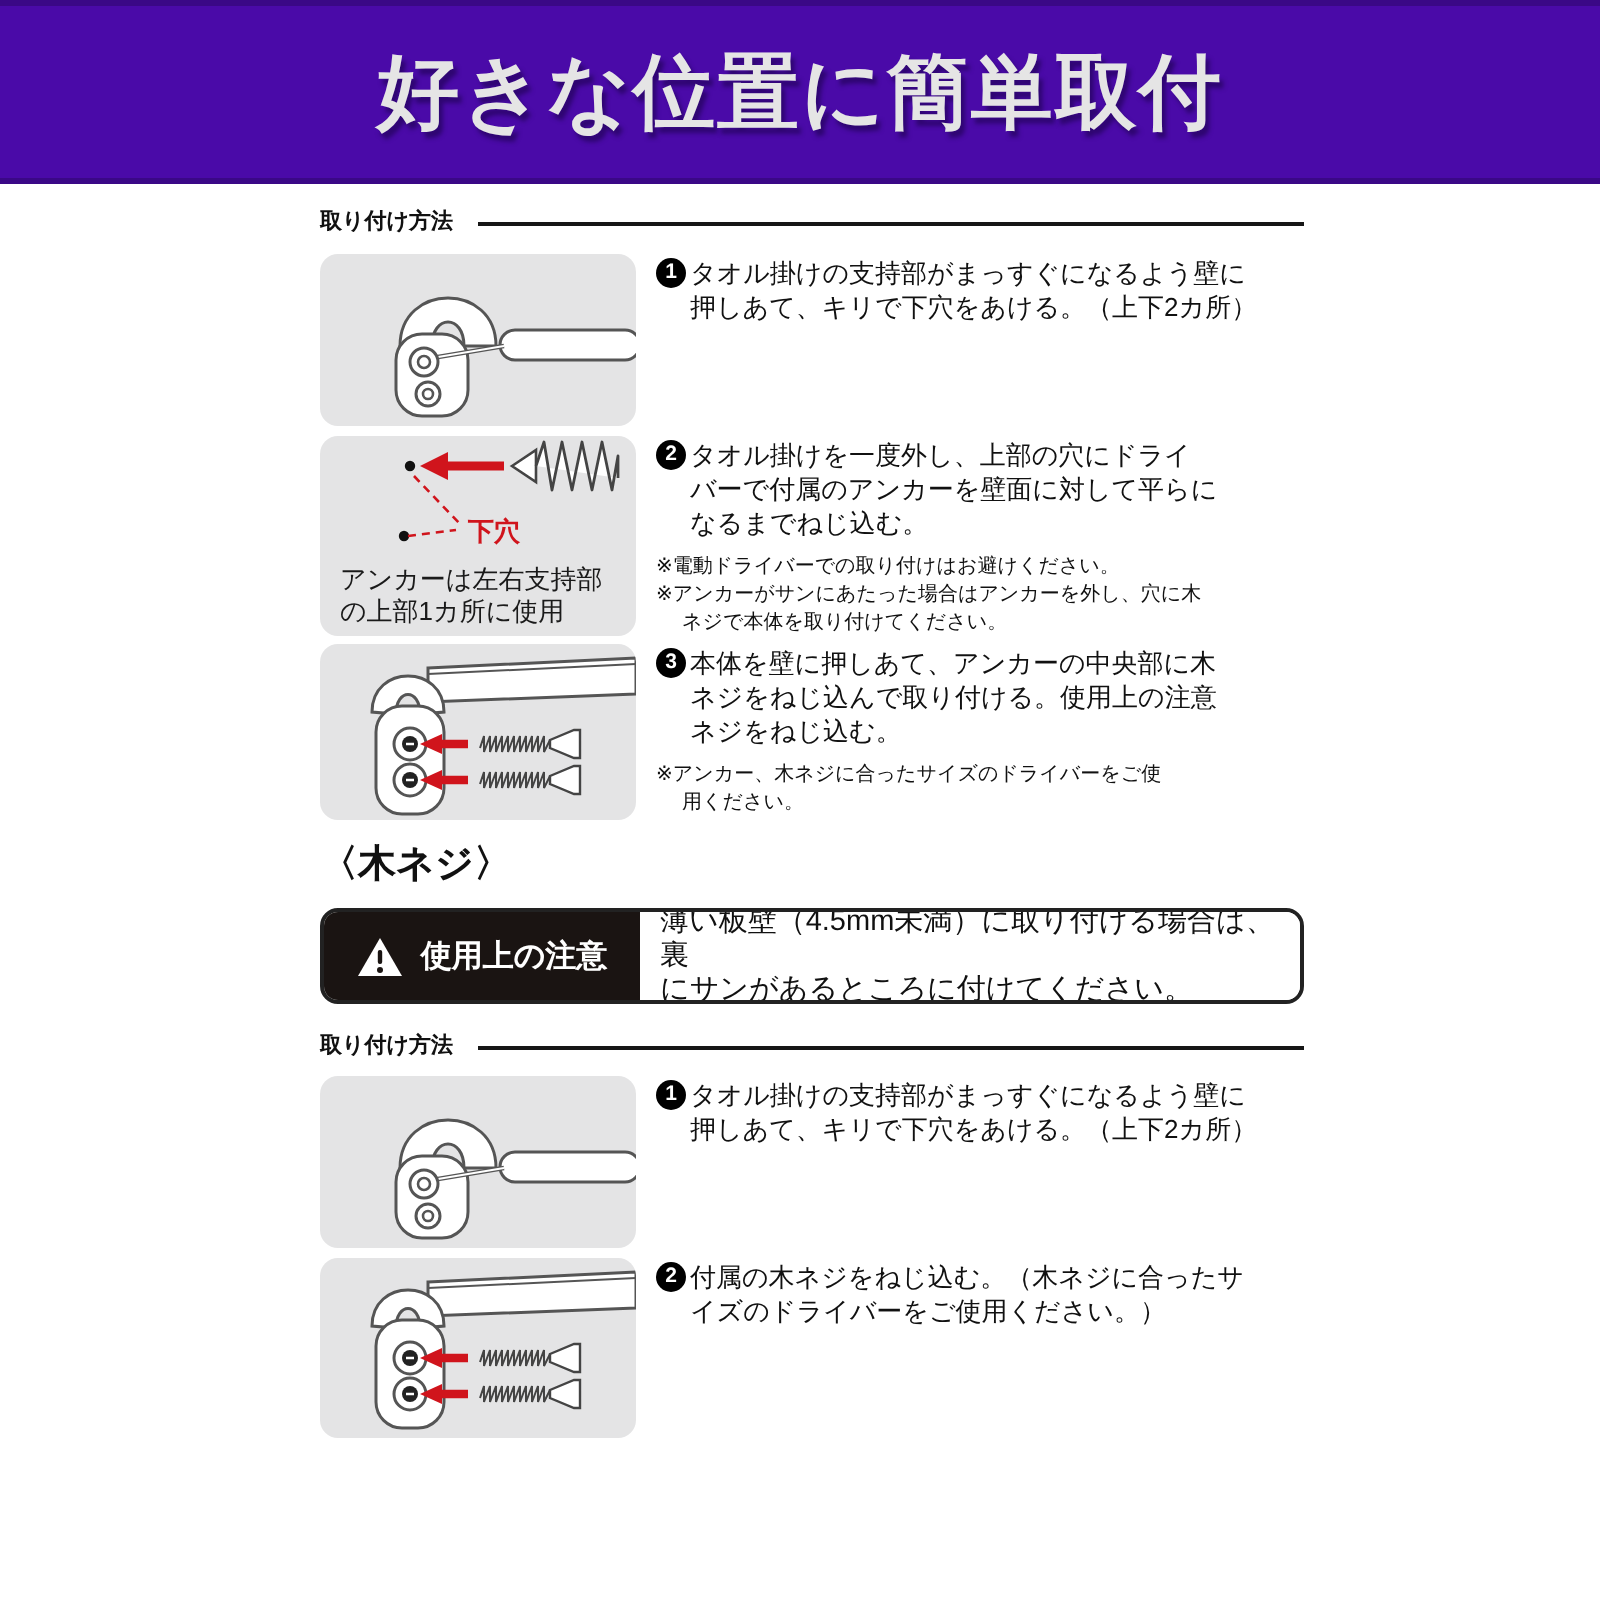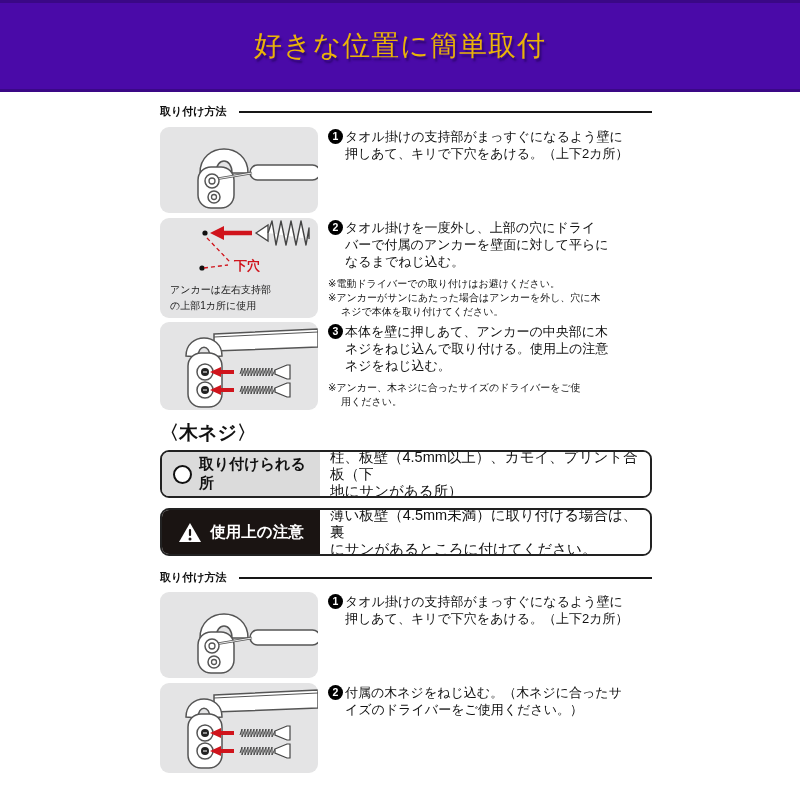--- a/index.html
+++ b/index.html
@@ -2,21 +2,21 @@
 <html><head>
 <meta charset="utf-8">
 <style>
   * { margin:0; padding:0; box-sizing:border-box; }
   body { font-family:"Liberation Sans","DejaVu Sans",sans-serif; background:#fff; }
   .page { width:800px; height:800px; position:relative; background:#fff; overflow:hidden; }
 
   
   .banner { height:92px; background:#4A0AA8; border-top:3px solid #3A0886; border-bottom:3px solid #3A0886;
             display:flex; align-items:center; justify-content:center; }
-  .banner h1 { color:#eab308; font-size:28px; font-weight:normal; letter-spacing:1px;
+  .banner h1 { color:#e5e5e5; font-size:41px; font-weight:bold; letter-spacing:1px;
                text-shadow:2px 3px 2px rgba(20,0,60,.5); }
 
   
   .content { margin-left:160px; width:492px; color:#111; }
 
   .sec-head { display:flex; align-items:center; }
   .sec-title { font-size:11px; font-weight:bold; line-height:20px; white-space:nowrap;font-family:Liberation Serif, serif; }
   .rule { flex:1; height:2px; background:#161616; margin-left:12px; margin-top:1px; }
 
   .step-row { display:flex; align-items:flex-start; }
@@ -34,21 +34,21 @@
   .heading2 { font-size:19px; font-weight:bold; line-height:22px; }
 
   .trow { display:flex; border:2px solid #222; border-radius:9px; overflow:hidden; height:48px; width:492px; background:#fff; }
   .tcell-label { width:158px; flex:none; display:flex; align-items:center; }
   .tcell-label.gray { background:#DBDBDB; padding-left:11px; gap:7px; font-size:15px; font-weight:bold; color:#111; }
   .tcell-label.black { background:#1A1412; color:#fff; justify-content:center; gap:8px; font-size:15.5px; font-weight:bold; }
   .tcell-text { flex:1; display:flex; align-items:center; padding:4px 4px 4px 10px;
                 font-size:14.5px; line-height:17px; white-space:pre-line; background:#fff; }
   .circle-icon { width:19px; height:19px; border:2.4px solid #111; border-radius:50%; background:#fff; flex:none; }
 
-  .ill-caption { font-size:10px; line-height:16px; padding:2px 16px 0 10px; white-space:pre-line; color:#1a1a1a; }
+  .ill-caption { font-size:13px; line-height:16px; padding:2px 16px 0 10px; white-space:pre-line; color:#1a1a1a; }
 
   .mt4{margin-top:4px}.mt5{margin-top:5px}.mt6{margin-top:6px}.mt9{margin-top:9px}
   .mt10{margin-top:10px}.mt11{margin-top:11px}.mt12{margin-top:12px}
 </style>
 </head>
 <body>
 
 <div class="page">
 
   <header class="banner">
@@ -144,28 +144,20 @@
 ネジをねじ込んで取り付ける。使用上の注意
 ネジをねじ込む。</span>
         </div>
         <div class="note">※アンカー、木ネジに合ったサイズのドライバーをご使
 用ください。</div>
       </div>
     </div>
 
     <div class="heading2 mt12">〈木ネジ〉</div>
 
-    <div class="trow mt6">
-      <div class="tcell-label gray">
-        <span class="circle-icon"></span>
-        <span>取り付けられる所</span>
-      </div>
-      <div class="tcell-text">柱、板壁（4.5mm以上）、カモイ、プリント合板（下
-地にサンがある所）</div>
-    </div>
 
     <div class="trow mt10">
       <div class="tcell-label black">
         <svg width="24" height="21" viewBox="0 0 24 21">
           <polygon points="12,1 23,20 1,20" fill="#fff"></polygon>
           <rect x="10.9" y="7" width="2.2" height="7" rx="1" fill="#1A1412"></rect>
           <circle cx="12" cy="17" r="1.5" fill="#1A1412"></circle>
         </svg>
         <span>使用上の注意</span>
       </div>

